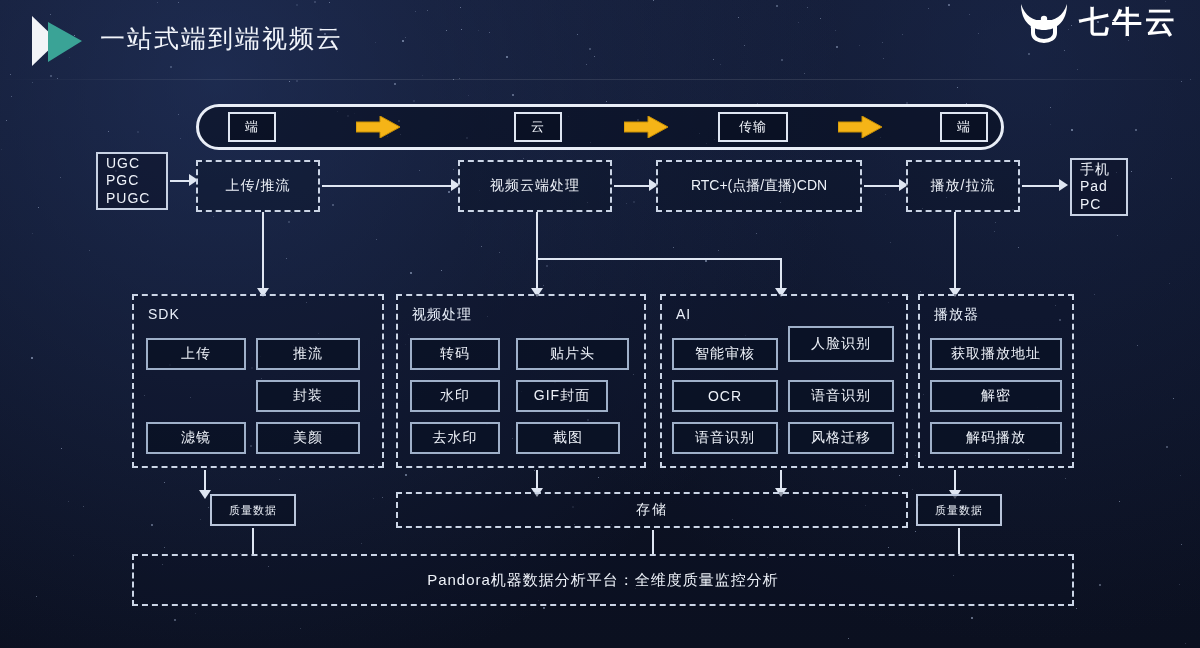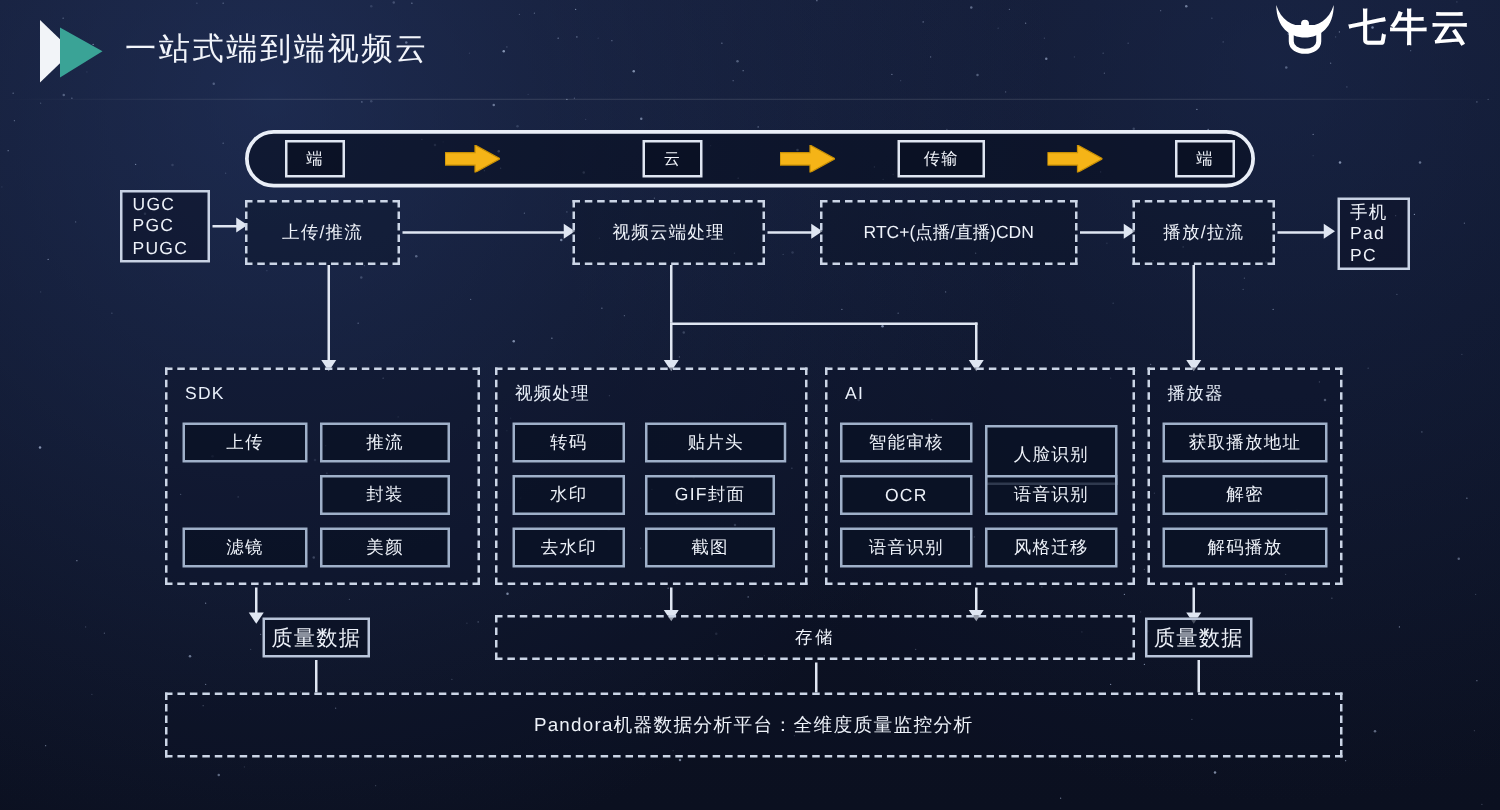--- a/index.html
+++ b/index.html
@@ -115,21 +115,21 @@
     border: 2px dashed #cbd5e6;
     background: rgba(11,18,38,.35);
     display: flex; align-items: center; justify-content: center;
     font-size: 14px; letter-spacing: 2px; color: #eef2f9;
   }
   .mini-box {
     position: absolute;
     border: 2px solid #b9c5da;
     background: rgba(10,17,36,.7);
     display: flex; align-items: center; justify-content: center;
-    font-size: 17px; letter-spacing: 1px; color: #eef2f9;
+    font-size: 11px; letter-spacing: 1px; color: #eef2f9;
   }
   .src-box { font-size: 14px; line-height: 1.25; letter-spacing: 1px; }
   .src-box span { display: block; text-align: left; }
 </style>
 </head>
 <body>
 
 <div id="stage">
 
   <div id="stars">
@@ -485,29 +485,29 @@
   <div class="chip" style="left:256px; top:380px; width:104px; height:32px;">封装</div>
   <div class="chip" style="left:146px; top:422px; width:100px; height:32px;">滤镜</div>
   <div class="chip" style="left:256px; top:422px; width:104px; height:32px;">美颜</div>
 
   <div class="group" style="left:396px; top:294px; width:250px; height:174px;">
     <div class="group-title">视频处理</div>
   </div>
   <div class="chip" style="left:410px; top:338px; width:90px; height:32px;">转码</div>
   <div class="chip" style="left:516px; top:338px; width:113px; height:32px;">贴片头</div>
   <div class="chip" style="left:410px; top:380px; width:90px; height:32px;">水印</div>
-  <div class="chip" style="left:516px; top:380px; width:104px; height:32px;">GIF封面</div>
+  <div class="chip" style="left:516px; top:380px; width:92px; height:32px;">GIF封面</div>
   <div class="chip" style="left:410px; top:422px; width:90px; height:32px;">去水印</div>
   <div class="chip" style="left:516px; top:422px; width:104px; height:32px;">截图</div>
 
   <div class="group" style="left:660px; top:294px; width:248px; height:174px;">
     <div class="group-title">AI</div>
   </div>
   <div class="chip" style="left:672px; top:338px; width:106px; height:32px;">智能审核</div>
-  <div class="chip" style="left:788px; top:340px; width:106px; height:48px;">人脸识别</div>
+  <div class="chip" style="left:788px; top:326px; width:106px; height:36px;">人脸识别</div>
   <div class="chip" style="left:672px; top:380px; width:106px; height:32px;">OCR</div>
   <div class="chip" style="left:788px; top:380px; width:106px; height:32px;">语音识别</div>
   <div class="chip" style="left:672px; top:422px; width:106px; height:32px;">语音识别</div>
   <div class="chip" style="left:788px; top:422px; width:106px; height:32px;">风格迁移</div>
 
   <div class="group" style="left:918px; top:294px; width:156px; height:174px;">
     <div class="group-title">播放器</div>
   </div>
   <div class="chip" style="left:930px; top:338px; width:132px; height:32px;">获取播放地址</div>
   <div class="chip" style="left:930px; top:380px; width:132px; height:32px;">解密</div>

